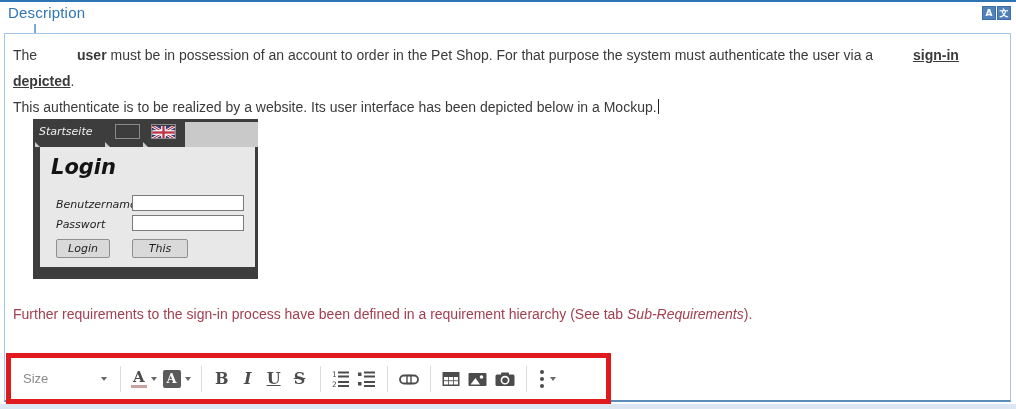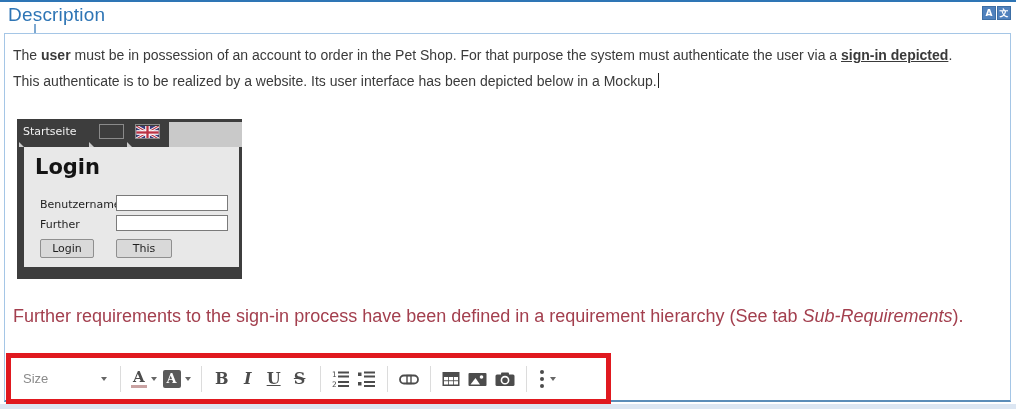--- a/index.html
+++ b/index.html
@@ -3,48 +3,48 @@
 <meta charset="utf-8">
 <style>
   * { margin:0; padding:0; box-sizing:border-box; }
   html,body { background:#ffffff; }
   .page {
     position:relative; width:1016px; height:409px; overflow:hidden;
     font-family:"Liberation Sans", sans-serif; background:#ffffff;
   }
   .top-rule { position:absolute; left:0; top:0; width:1016px; height:2px; background:#2e75b5; }
   .page-title {
-    position:absolute; left:8px; top:4px; font-size:19px; color:#2e75b5; letter-spacing:0.2px;
+    position:absolute; left:8px; top:4px; font-size:15px; color:#2e75b5; letter-spacing:0.2px;
   }
   .lang-btns { position:absolute; right:5px; top:6px; display:flex; gap:1px; }
   .lang-btn {
     width:14px; height:14px; background:#4f81bd; border:1px solid #3c6ea5; color:#fff;
     font-size:9px; line-height:12px; text-align:center; cursor:pointer; font-weight:bold;
     font-family:"DejaVu Sans", sans-serif;
   }
   .ibeam { position:absolute; left:34px; top:24px; width:2px; height:9px; background:#7ea9d2; }
 
   .content-box {
     position:absolute; left:4px; top:33px; width:1007px; height:369px;
     background:#ffffff; border:1px solid #a5c6e6; border-bottom:2px solid #5b8db8;
   }
   .bottom-strip { position:absolute; left:0; bottom:0; width:1016px; height:5px; background:#dce6f2; }
 
   .doc-text {
     position:absolute; left:8px; top:8px; width:990px;
     font-size:14px; line-height:26px; color:#3a3a3a;
   }
-  .doc-text b { font-weight:bold; }
+  .doc-text b { font-weight:bold;margin-left:36px; }
   .u { text-decoration:underline; }
   .caret-bar { display:inline-block; width:1px; height:15px; background:#222; vertical-align:-2px; margin-left:1px; }
 
   
   .mockup {
-    position:absolute; left:12px; top:85px; width:225px; height:160px;
-    background:#3d3d3d; cursor:pointer;
+    position:absolute; left:28px; top:85px; width:225px; height:160px;
+    background:#3d3d3d; cursor:pointer;font-style:italic;
   }
   .mk-tabrow { position:absolute; left:0; top:0; width:225px; height:28px; background:#3d3d3d; }
   .mk-tab {
     position:absolute; left:6px; top:6px; color:#f0f0f0; font-size:11px;
     font-family:"DejaVu Sans", sans-serif;
   }
   .mk-flag { position:absolute; top:5px; width:25px; height:15px; border:1px solid #8a8a8a; overflow:hidden; }
   .mk-flag.de { left:82px; }
   .mk-flag.uk { left:118px; }
   .de-stripe { width:100%; height:33.4%; }
@@ -67,21 +67,21 @@
   }
   .mk-input {
     position:absolute; left:92px; width:112px; height:16px; background:#ffffff; border:1px solid #7a7a7a;
   }
   .mk-btn {
     position:absolute; height:19px; background:#d9d9d9; border:1px solid #8f8f8f; border-radius:2px;
     font-family:"DejaVu Sans", sans-serif; font-size:11px; color:#1e1e1e;
     text-align:center; line-height:17px; cursor:pointer;
   }
 
-  .note-text { position:absolute; left:8px; top:272px; width:990px; font-size:18px; color:#a33f4e; }
+  .note-text { position:absolute; left:8px; top:272px; width:990px; font-size:14px; color:#a33f4e; }
   .note-text i { font-style:italic; }
 
   
   .annotation-box {
     position:absolute; left:1px; top:319px; width:605px; height:51px;
     border:5px solid #e0191f; background:#ffffff;
   }
   .toolbar {
     position:absolute; left:0; top:0; width:100%; height:100%;
     display:flex; align-items:center; padding:0 6px;
@@ -155,21 +155,21 @@
         </span>
         <span class="mk-inactive"></span>
         <span class="mk-notch" style="left:2px"></span>
         <span class="mk-notch" style="left:72px"></span>
         <span class="mk-notch" style="left:110px"></span>
       </div>
       <div class="mk-content">
         <div class="mk-heading">Login</div>
         <div class="mk-label" style="top:51px">Benutzername</div>
         <div class="mk-input" style="top:48px"></div>
-        <div class="mk-label" style="top:71px">Further</div>
+        <div class="mk-label" style="top:71px">Passwort</div>
         <div class="mk-input" style="top:68px"></div>
         <div class="mk-btn" style="left:16px; top:92px; width:54px">Login</div>
         <div class="mk-btn" style="left:92px; top:92px; width:56px">This</div>
       </div>
     </div>
 
     <div class="note-text">
       <span>Further requirements to the sign-in process have been defined in a requirement hierarchy (See tab </span><i>Sub-Requirements</i><span>).</span>
     </div>
 

